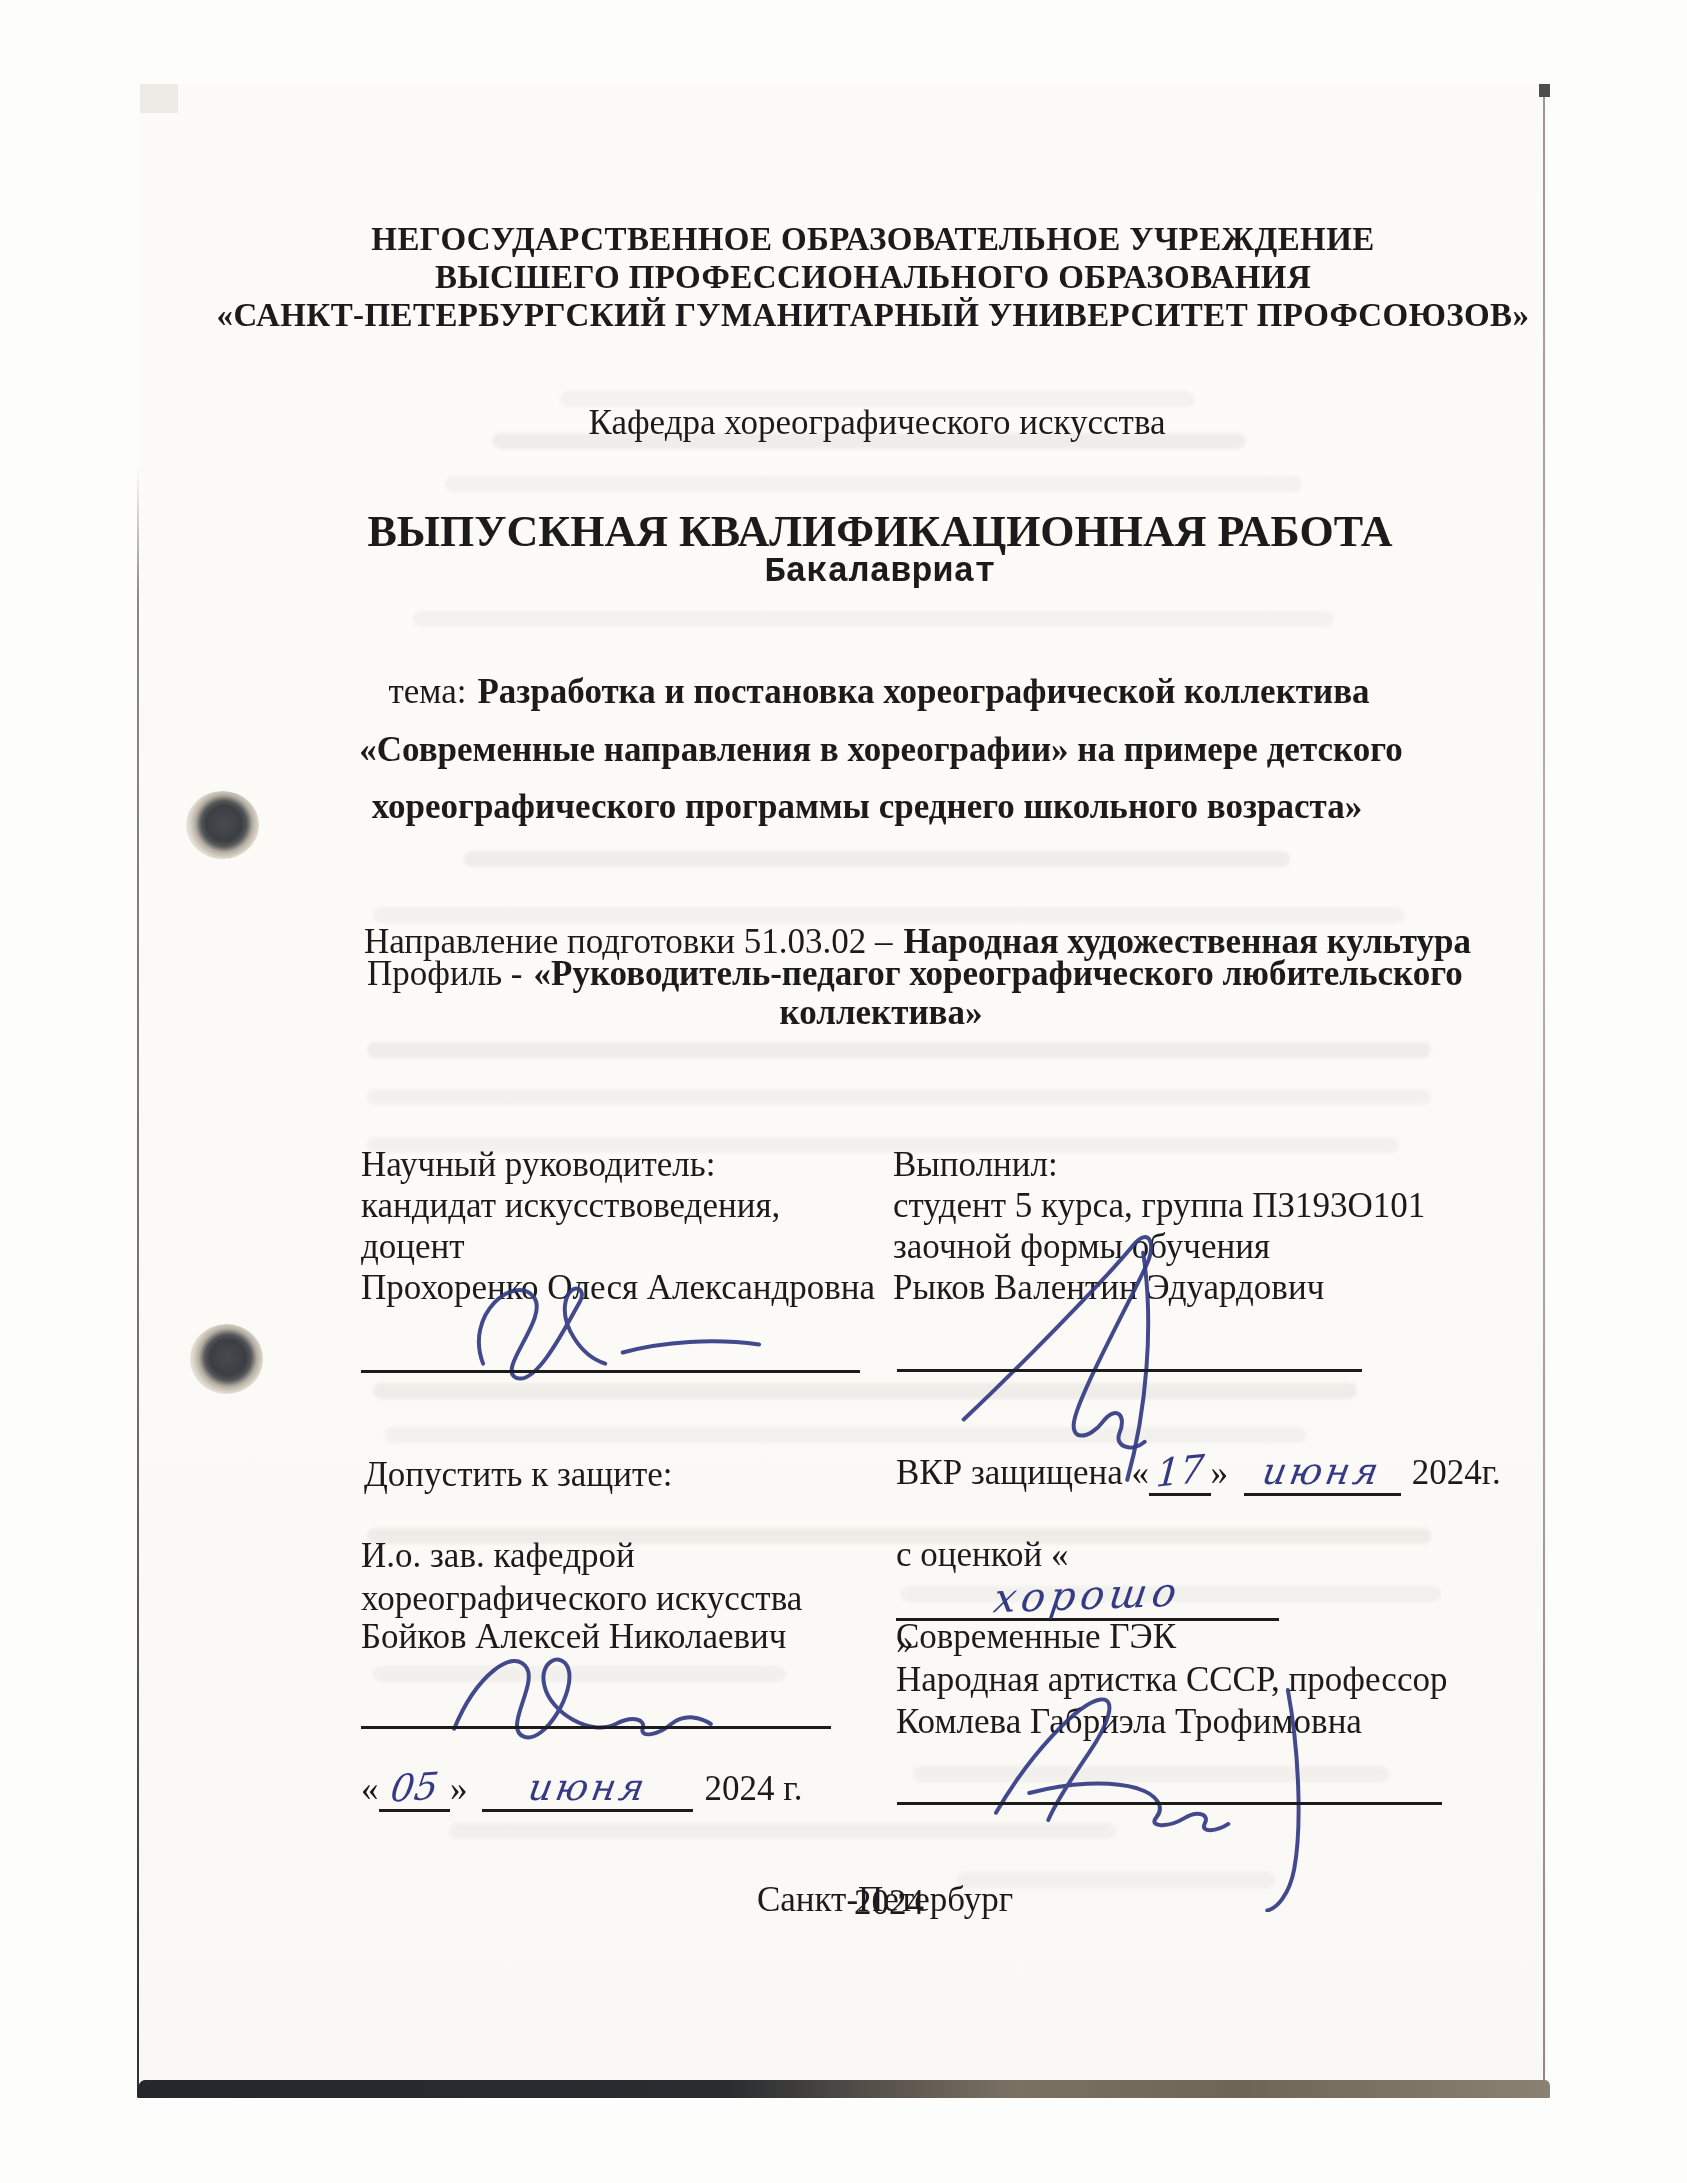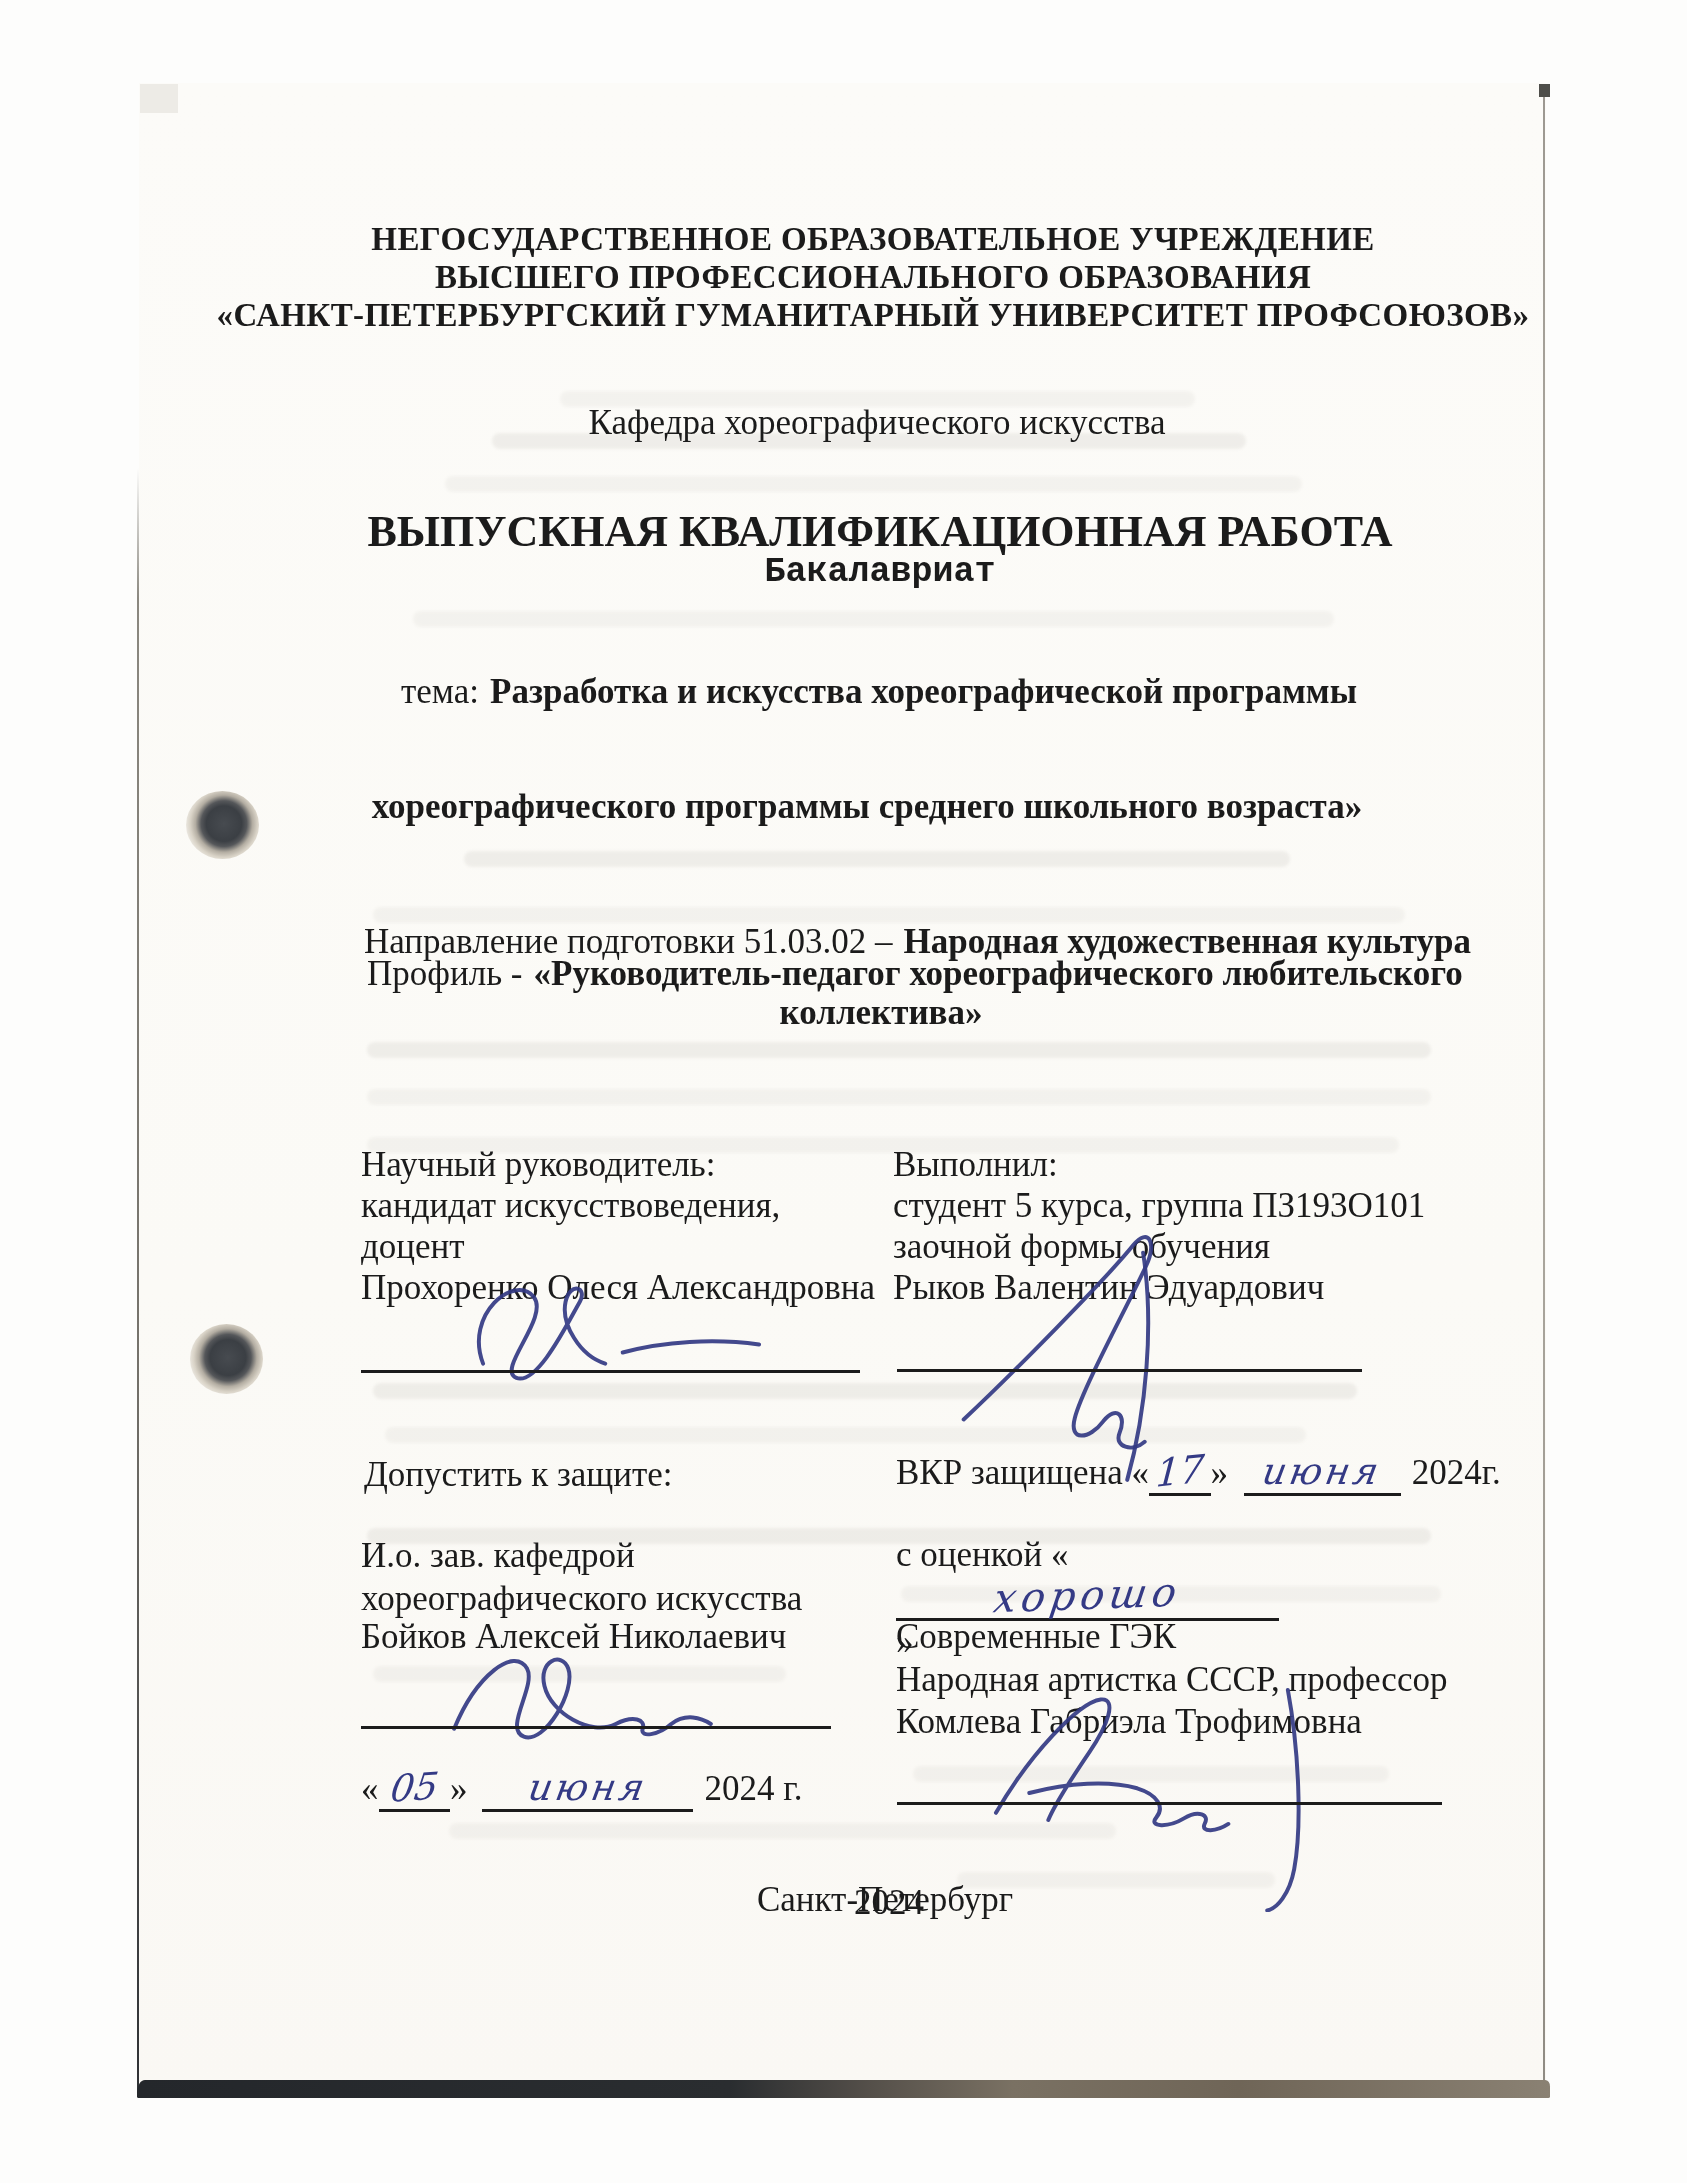--- a/index.html
+++ b/index.html
@@ -62,22 +62,23 @@
   <div class="t c hdr" style="left:873px;top:219px;">НЕГОСУДАРСТВЕННОЕ ОБРАЗОВАТЕЛЬНОЕ УЧРЕЖДЕНИЕ</div>
   <div class="t c hdr" style="left:873px;top:257px;">ВЫСШЕГО ПРОФЕССИОНАЛЬНОГО ОБРАЗОВАНИЯ</div>
   <div class="t c hdr" style="left:873px;top:295px;">«САНКТ-ПЕТЕРБУРГСКИЙ ГУМАНИТАРНЫЙ УНИВЕРСИТЕТ ПРОФСОЮЗОВ»</div>
 
   <div class="t c" style="left:877px;top:402px;">Кафедра хореографического искусства</div>
 
   <div class="t c big" style="left:880px;top:510px;">ВЫПУСКНАЯ КВАЛИФИКАЦИОННАЯ РАБОТА</div>
   <div class="t c b" style="left:880px;top:552px;font-family:Liberation Mono, monospace;">Бакалавриат</div>
 
   <div class="t c" style="left:879px;top:671px;">
-    <span>тема:</span><span class="b gap">Разработка и искусства хореографической программы</span>
+    <span>тема:</span><span class="b gap">Разработка и постановка хореографической коллектива</span>
   </div>
+  <div class="t c b" style="left:881px;top:729px;">«Современные направления в хореографии» на примере детского</div>
   <div class="t c b" style="left:867px;top:786px;">хореографического программы среднего школьного возраста»</div>
 
   <div class="t" style="left:364px;top:921px;">
     <span>Направление подготовки 51.03.02 –</span><span class="b gap">Народная художественная культура</span>
   </div>
   <div class="t" style="left:367px;top:953px;">
     <span>Профиль -</span><span class="b gap">«Руководитель-педагог хореографического любительского</span>
   </div>
   <div class="t c b" style="left:881px;top:992px;">коллектива»</div>
 

